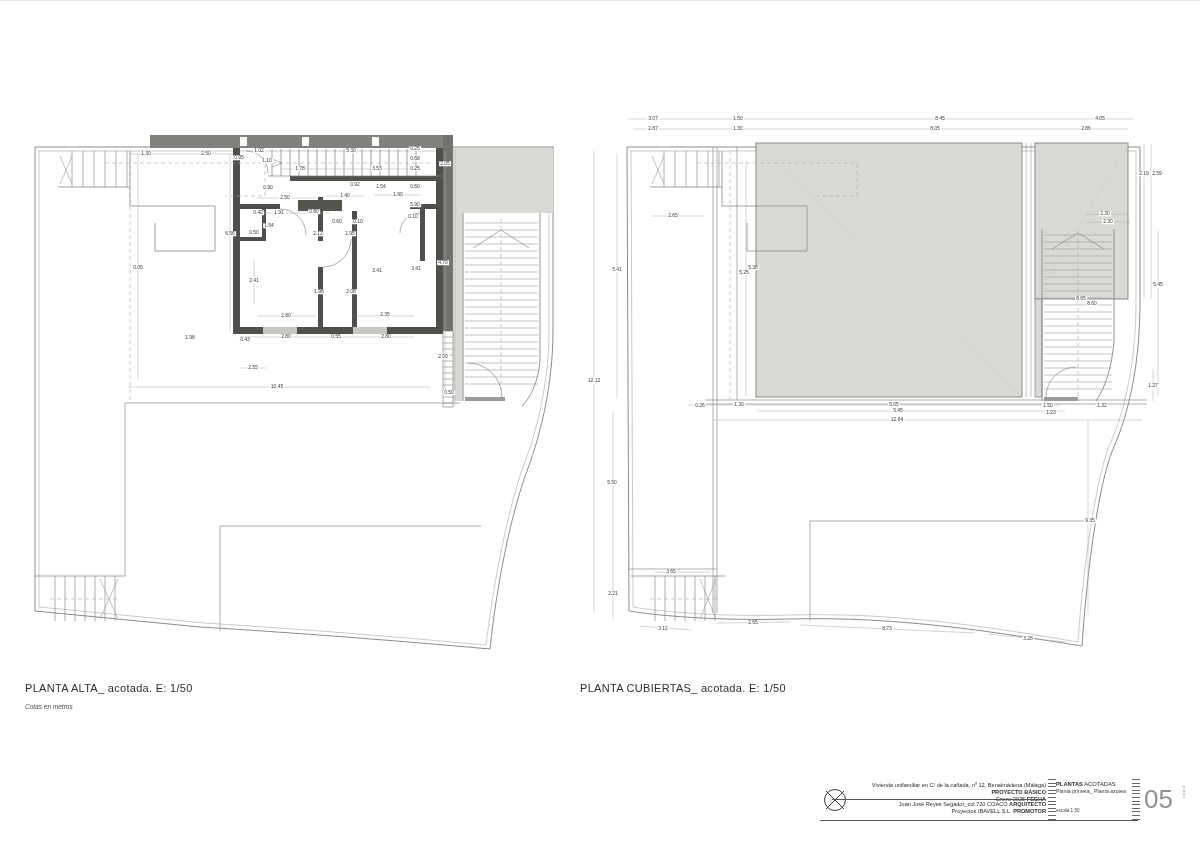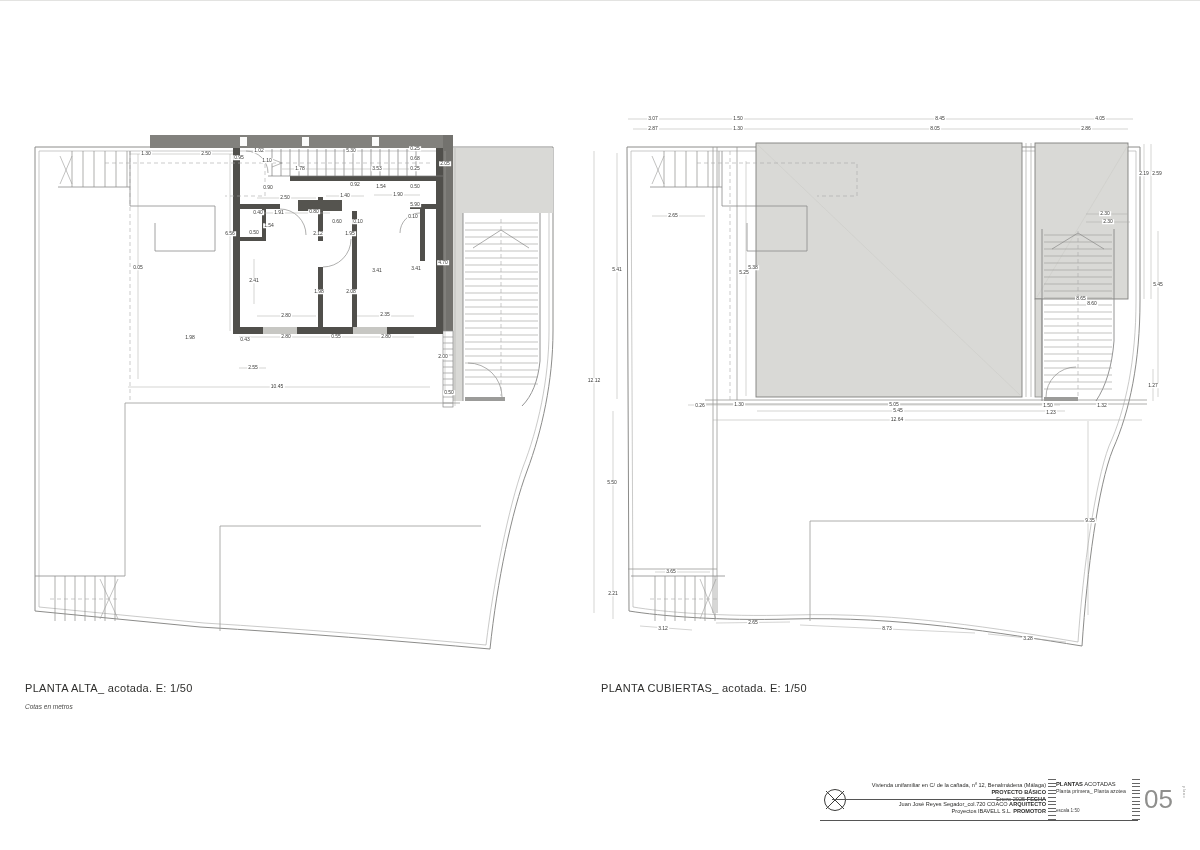--- a/index.html
+++ b/index.html
@@ -218,21 +218,21 @@
       <span class="dim" style="left: 753px; top: 622px;">2.65</span>
       <span class="dim" style="left: 887px; top: 628px;">8.73</span>
       <span class="dim" style="left: 1028px; top: 638px;">3.28</span>
       <span class="dim" style="left: 1090px; top: 520px;">9.35</span>
     </div>
 
 <div class="caption" style="left:25px;top:681px;">
   <span>PLANTA ALTA_ acotada. E: 1/50</span>
 </div>
 <div class="note" style="left:25px;top:702px;">Cotas en metros</div>
-<div class="caption" style="left:601px;top:681px;">
+<div class="caption" style="left:580px;top:681px;">
   <span>PLANTA CUBIERTAS_ acotada. E: 1/50</span>
 </div>
 
 <div id="titleblock">
   <svg id="compass" width="26" height="26">
     <circle cx="13" cy="13" r="10.5" fill="none" stroke="#3c3c3a" stroke-width="1"></circle>
     <path d="M4 4L22 22M22 4L4 22" stroke="#3c3c3a" stroke-width="1"></path>
   </svg>
   <div id="tb-left">
     <div class="row">

